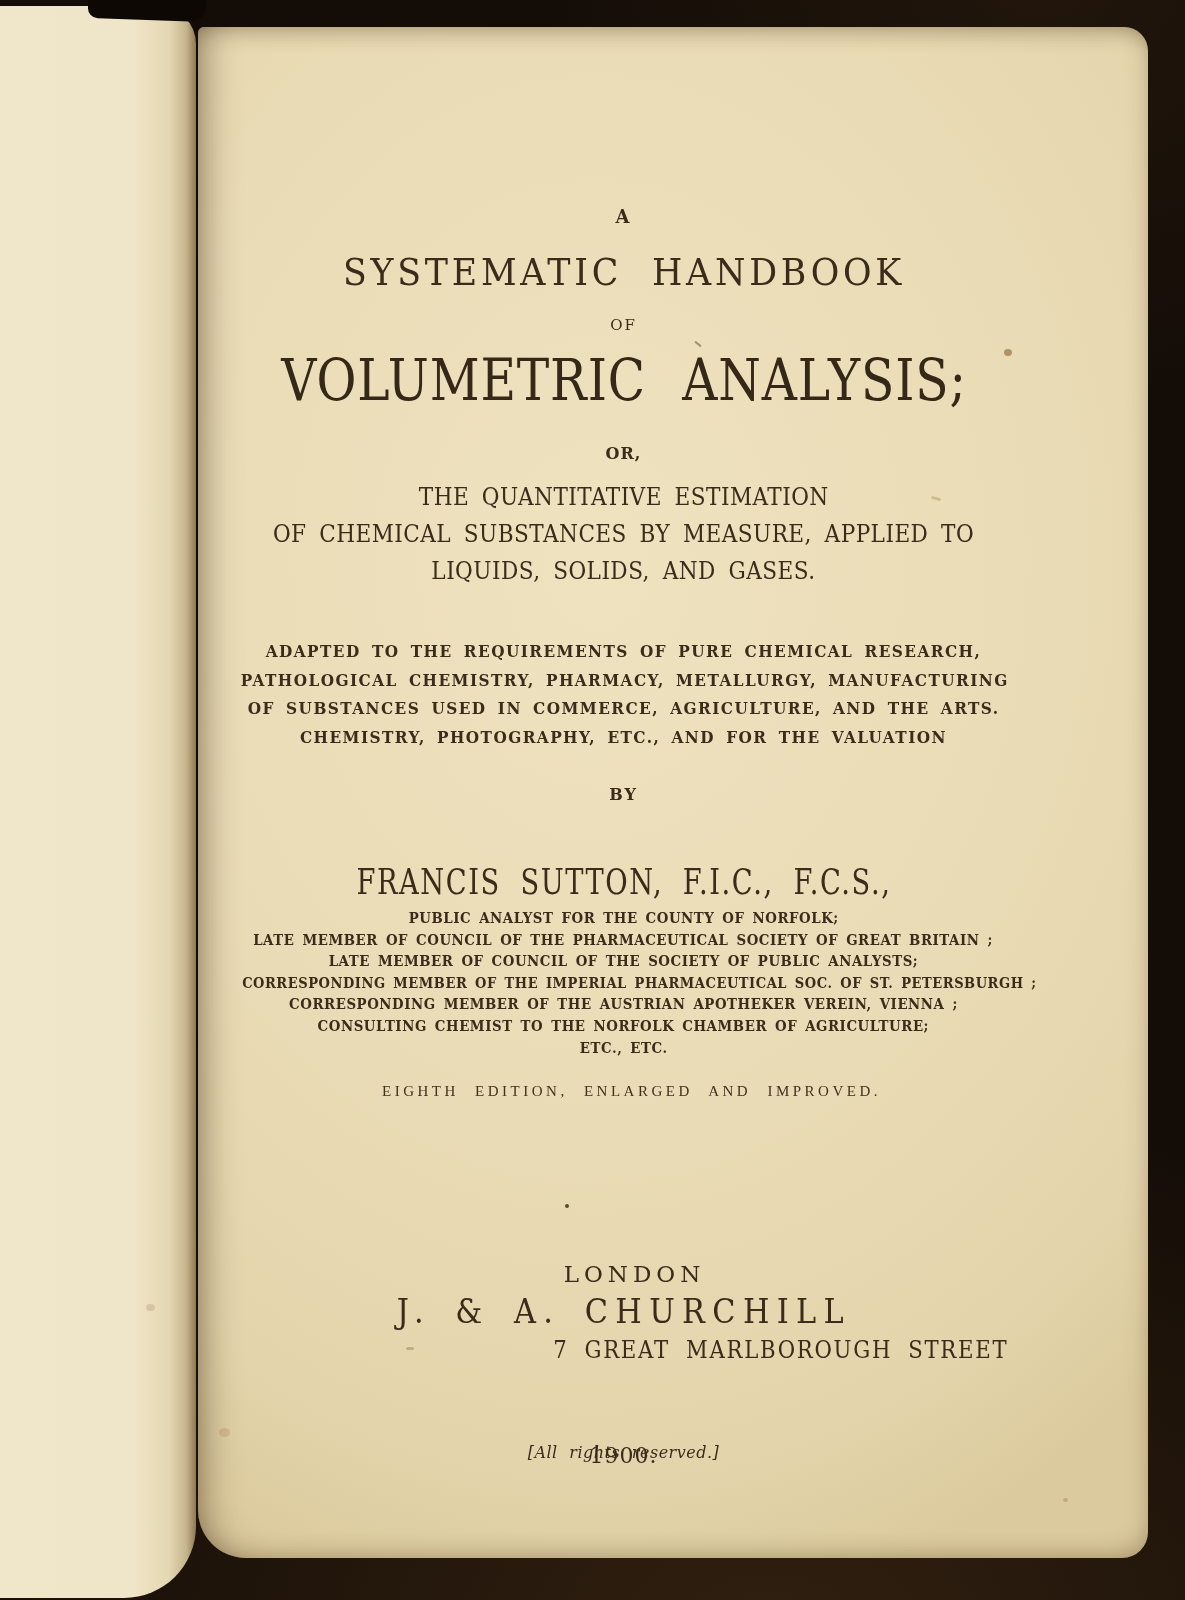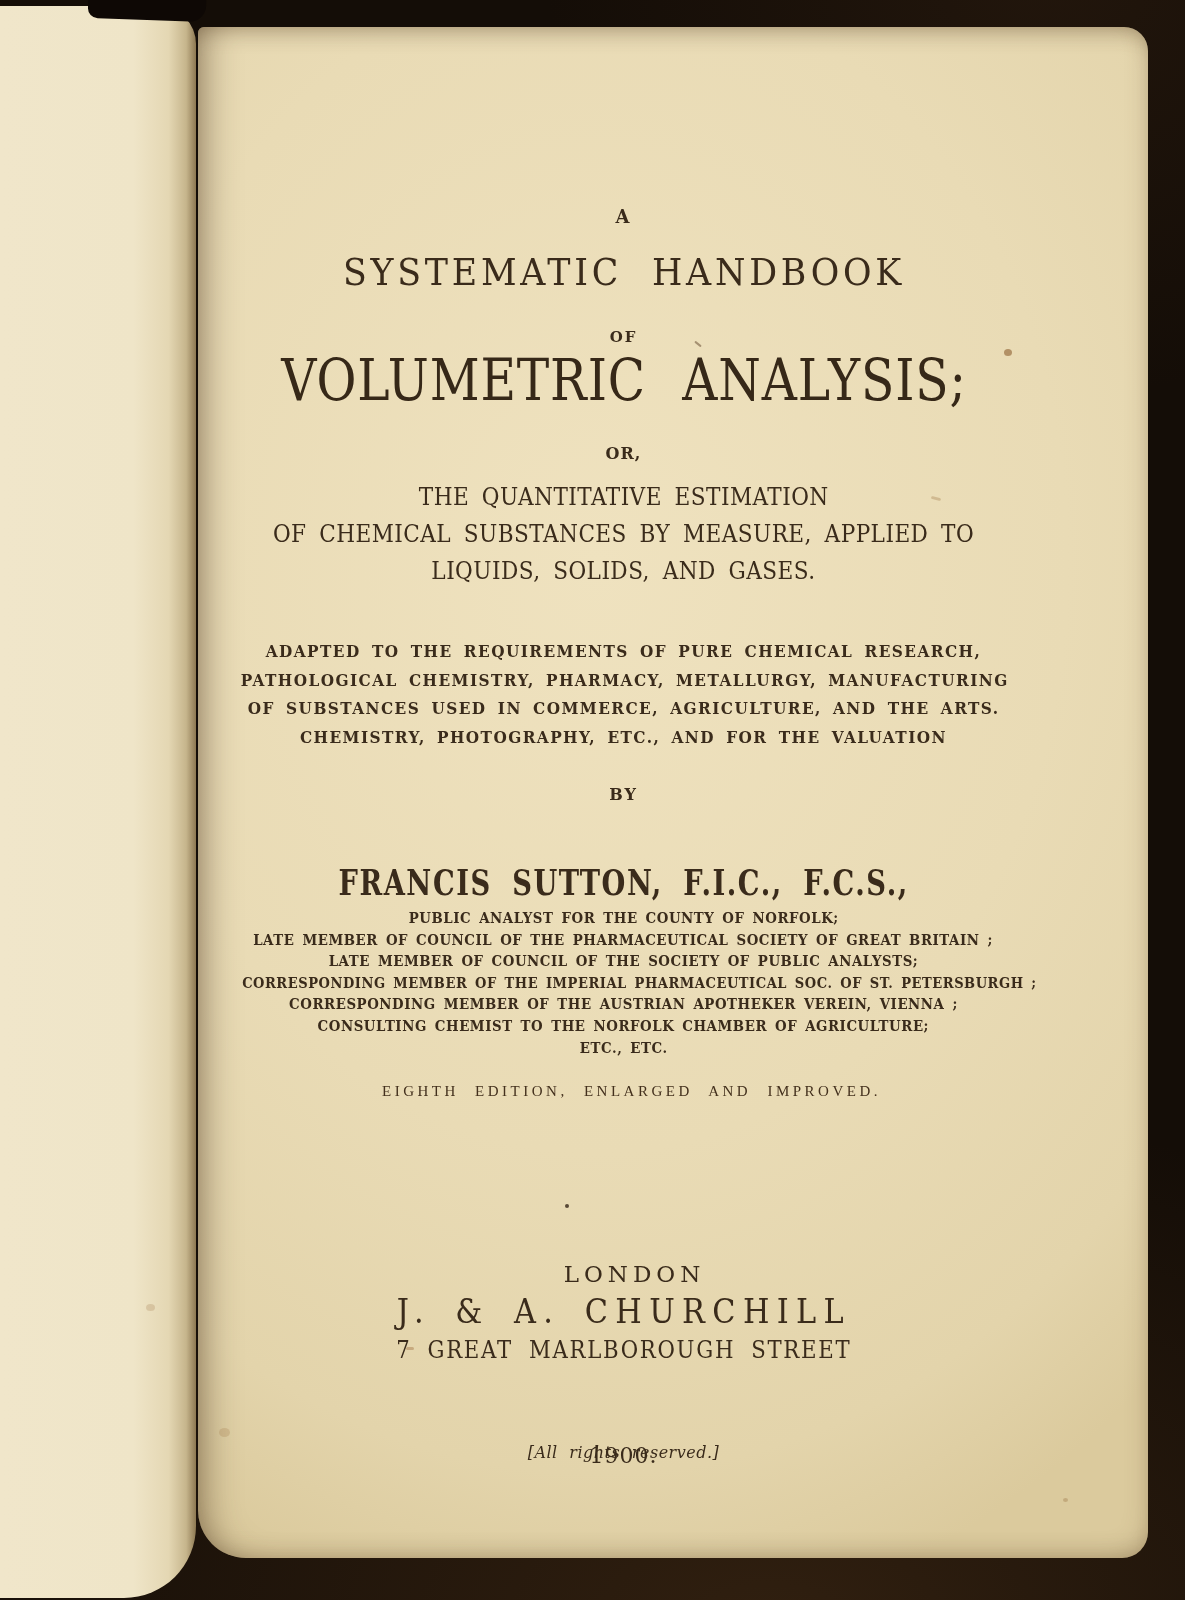--- a/index.html
+++ b/index.html
@@ -32,41 +32,41 @@
       inset 22px 0 34px -16px rgba(70,48,25,.50),
       inset 0 16px 22px -14px rgba(95,70,40,.40),
       inset -10px -12px 26px -14px rgba(95,70,40,.35);
   }
   .text-area{position:absolute;left:0;top:0;bottom:0;right:99px;}
   .line{position:absolute;left:0;right:0;text-align:center;color:#3a2b1b;line-height:1;white-space:nowrap;}
   .sqz{display:inline-block;transform:scaleX(var(--sx,1));transform-origin:50% 50%;}
 
   .half-title   {top:181px;font-size:18px;letter-spacing:2px;font-weight:bold;}
   .series-title {top:227px;font-size:37px;letter-spacing:4px;word-spacing:16px;}
-  .conn-of      {top:303px;font-size:15px;letter-spacing:2px;font-weight:bold;}
+  .conn-of      {top:291px;font-size:15px;letter-spacing:2px;font-weight:normal;}
   .main-title   {top:324px;font-size:58px;letter-spacing:1px;word-spacing:24px;color:#362818;}
   .conn-or      {top:419px;font-size:16px;letter-spacing:1px;font-weight:bold;}
 
   .subtitle     {top:458px;}
   .subtitle .sub-line{position:relative;height:37px;font-size:24px;letter-spacing:.5px;word-spacing:6px;text-align:center;white-space:nowrap;}
 
   .scope        {top:616px;}
   .scope .scope-line{position:relative;height:28.5px;font-size:17px;font-weight:bold;letter-spacing:1.6px;word-spacing:5px;text-align:center;white-space:nowrap;}
 
   .byline       {top:760px;font-size:16px;letter-spacing:2px;font-weight:bold;}
-  .author       {top:838px;font-size:35px;letter-spacing:2px;word-spacing:12px;font-weight:bold;}
+  .author       {top:838px;font-size:35px;letter-spacing:2px;word-spacing:12px;}
 
   .credentials  {top:884px;}
   .credentials .cred-line{position:relative;height:21.6px;font-size:14.5px;font-weight:bold;letter-spacing:.6px;word-spacing:3px;text-align:center;white-space:nowrap;}
 
   .edition      {top:1057px;font-family:Liberation Serif, serif;font-size:15px;letter-spacing:3.5px;word-spacing:9px;color:#43301d;margin-left:16px;}
 
   .imp-city     {top:1236px;font-size:23px;letter-spacing:5px;margin-left:22px;}
   .imp-pub      {top:1268px;font-size:33px;letter-spacing:8px;word-spacing:8px;}
-  .imp-addr     {top:1310px;font-size:25px;letter-spacing:2px;word-spacing:9px;}
+  .imp-addr     {top:1310px;font-size:25px;letter-spacing:2px;word-spacing:9px;text-align:right;}
   .imp-year     {top:1418px;font-size:22px;letter-spacing:1px;}
   .imp-rights   {top:1372px;font-size:16px;font-style:italic;letter-spacing:.5px;word-spacing:6px;margin-top:46px;}
 
   .speck{position:absolute;border-radius:50%;}
   .sp1{left:1004px;top:349px;width:8px;height:7px;background:rgba(133,84,37,.55);}
   .sp2{left:694px;top:343px;width:8px;height:2px;background:rgba(95,68,42,.5);transform:rotate(38deg);border-radius:2px;}
   .sp3{left:931px;top:497px;width:10px;height:3px;background:rgba(150,105,55,.30);transform:rotate(14deg);border-radius:3px;}
   .sp4{left:565px;top:1204px;width:4px;height:4px;background:rgba(62,47,30,.85);}
   .sp5{left:406px;top:1347px;width:8px;height:3px;background:rgba(155,105,58,.40);border-radius:2px;}
   .sp6{left:219px;top:1428px;width:11px;height:9px;background:rgba(150,100,50,.20);}

